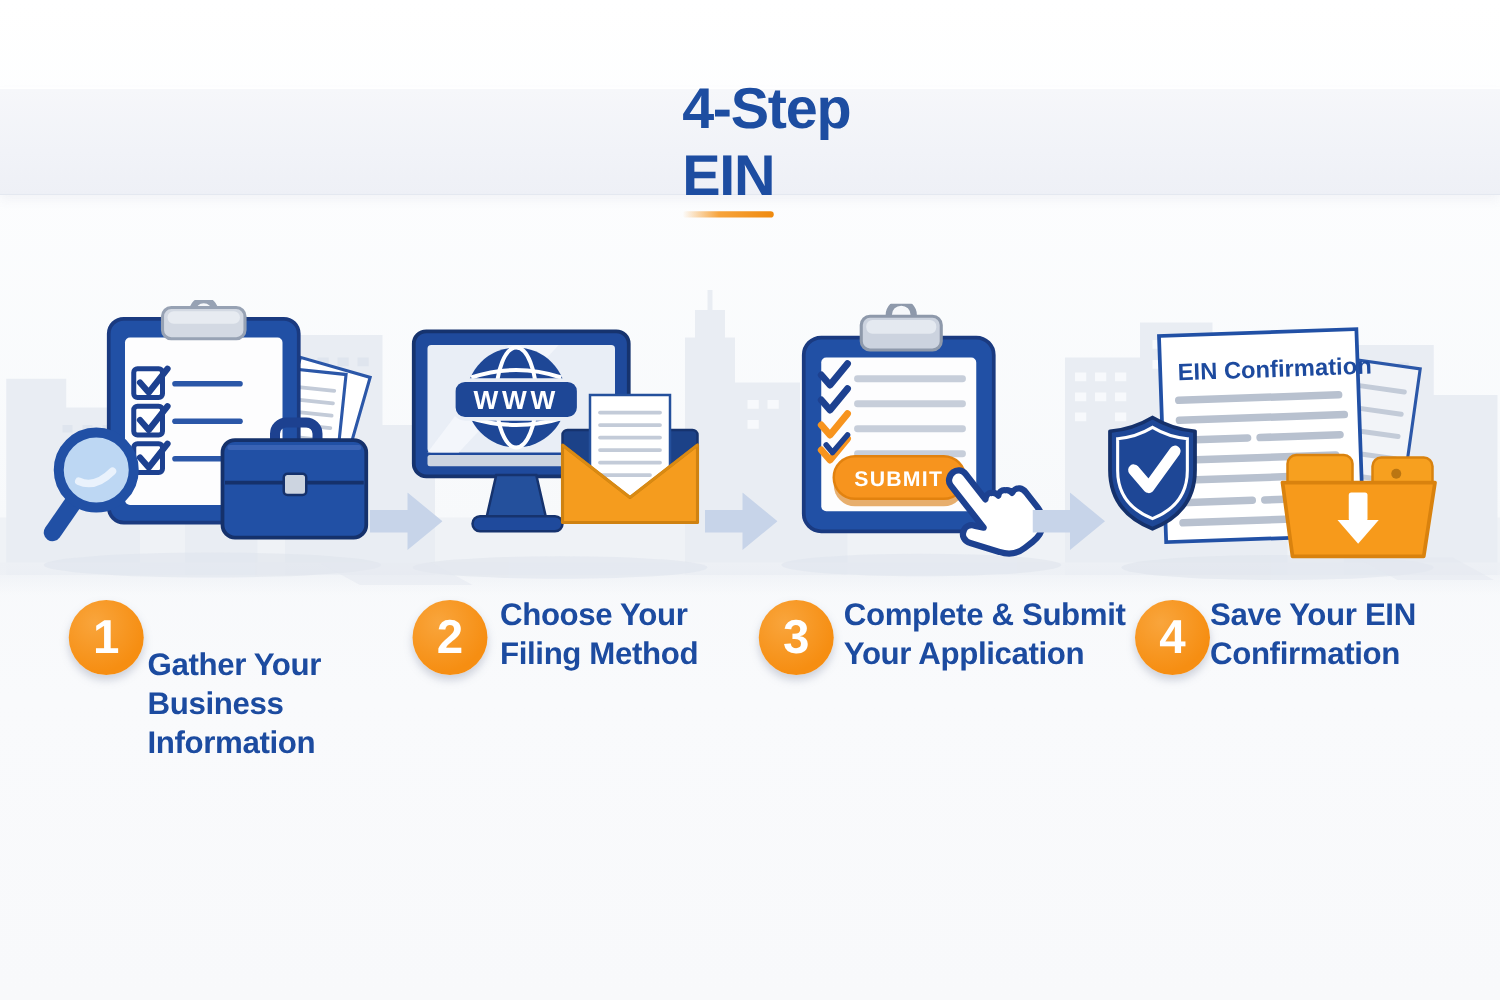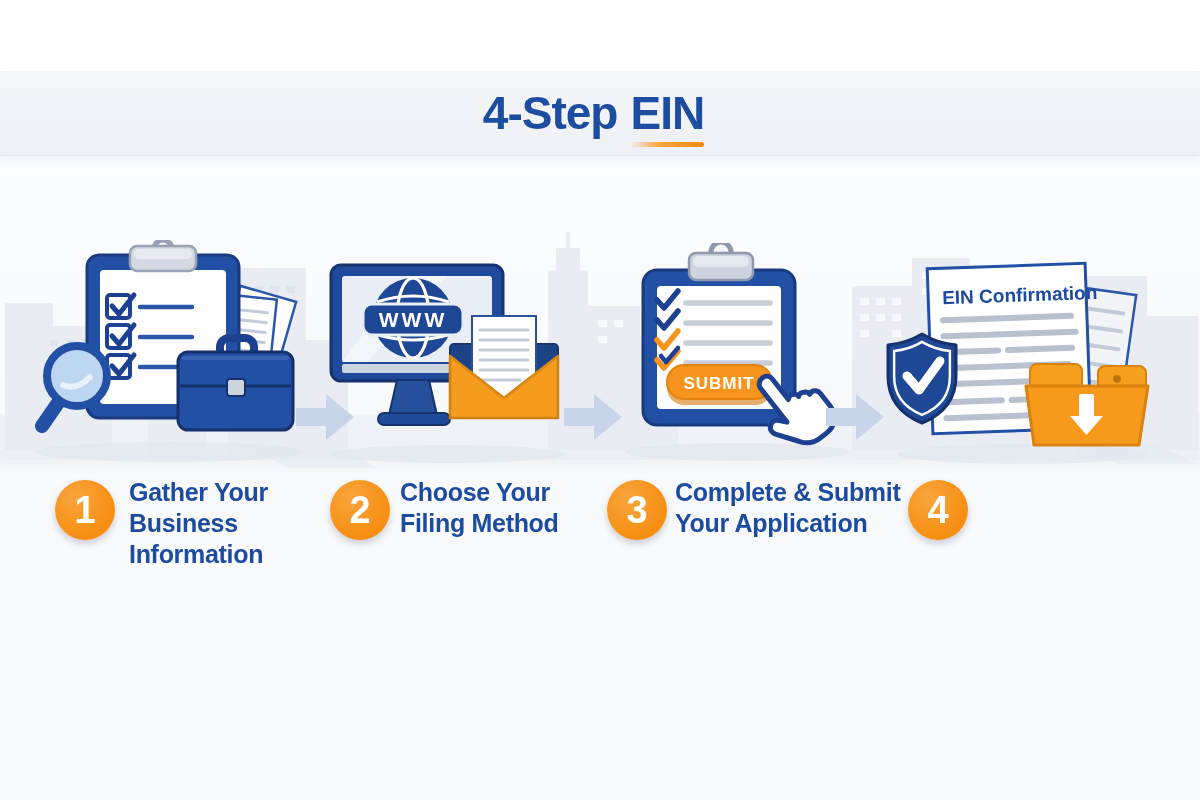--- a/index.html
+++ b/index.html
@@ -12,21 +12,21 @@
   
   .title-band{
     position:absolute;left:0;top:70px;width:1200px;height:84px;
     background:linear-gradient(180deg,#f6f7fa 0%,#f1f3f8 60%,#eef0f6 100%);
     border-top:1px solid #ffffff;border-bottom:1px solid #e4e8f0;
     box-shadow:0 4px 8px rgba(110,120,150,.07);
     display:flex;align-items:center;justify-content:center;
   }
   .title{
     color:#1d4da1;font-size:46px;font-weight:bold;letter-spacing:-1px;
-    white-space:nowrap;display:flex;align-items:baseline;
+    white-space:nowrap;display:flex;align-items:baseline;flex-direction:column;
   }
   .title .hl{position:relative;margin:0 13px;text-align:right;}
   .title .hl::after{
     content:"";position:absolute;left:0;right:0;bottom:-7px;height:5px;border-radius:3px;
     background:linear-gradient(90deg,rgba(247,148,30,0) 0%,#f7a43c 40%,#ef8a0e 100%);
   }
   
   .layer{position:absolute;left:0;}
   .skyline{top:228px;}
   .ground{
@@ -47,21 +47,21 @@
     background:radial-gradient(circle at 35% 30%,#f9a53c,#f68e12 70%);
     color:#ffffff;font-size:38px;font-weight:bold;
     display:flex;align-items:center;justify-content:center;
     box-shadow:0 4px 7px rgba(120,130,155,.35);
   }
   .b1{left:55px;} .b2{left:330px;} .b3{left:607px;} .b4{left:908px;}
   .step-label{
     position:absolute;top:477px;color:#1c4ba0;font-size:25px;font-weight:bold;
     line-height:31px;letter-spacing:-.3px;white-space:pre-line;
   }
-  .sl1{left:129px;} .sl2{left:400px;} .sl3{left:675px;} .sl4{left:968px;}
+  .sl1{left:118px;margin-top:40px;} .sl2{left:400px;} .sl3{left:675px;} .sl4{left:968px;}
   svg text{font-family:"Liberation Sans",sans-serif;}
 </style>
 </head>
 <body>
 
 <div class="stage">
 
   <svg class="layer skyline" width="1200" height="232">
     <rect x="0" y="186" width="1200" height="46" fill="#eff2f6"></rect>
     <g fill="#e9edf3">
@@ -348,14 +348,16 @@
       <span>4</span>
     </div>
 
   <div class="step-label sl1">Gather Your
 Business
 Information</div>
   <div class="step-label sl3">Complete &amp; Submit
 Your Application</div>
   <div class="step-label sl2">Choose Your
 Filing Method</div>
+  <div class="step-label sl4">Save Your EIN
+Confirmation</div>
 
 </div>
 
 </body></html>

